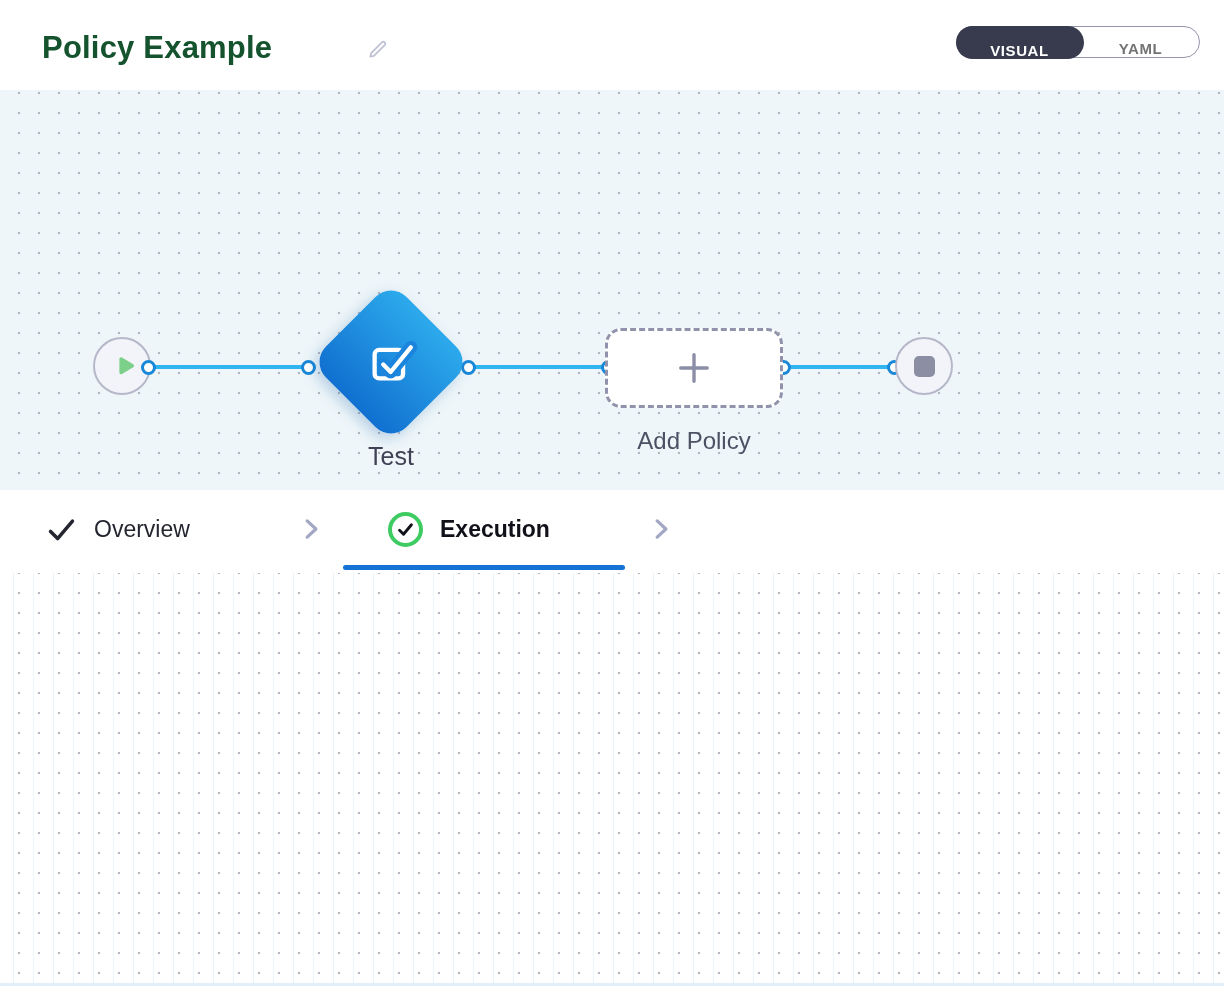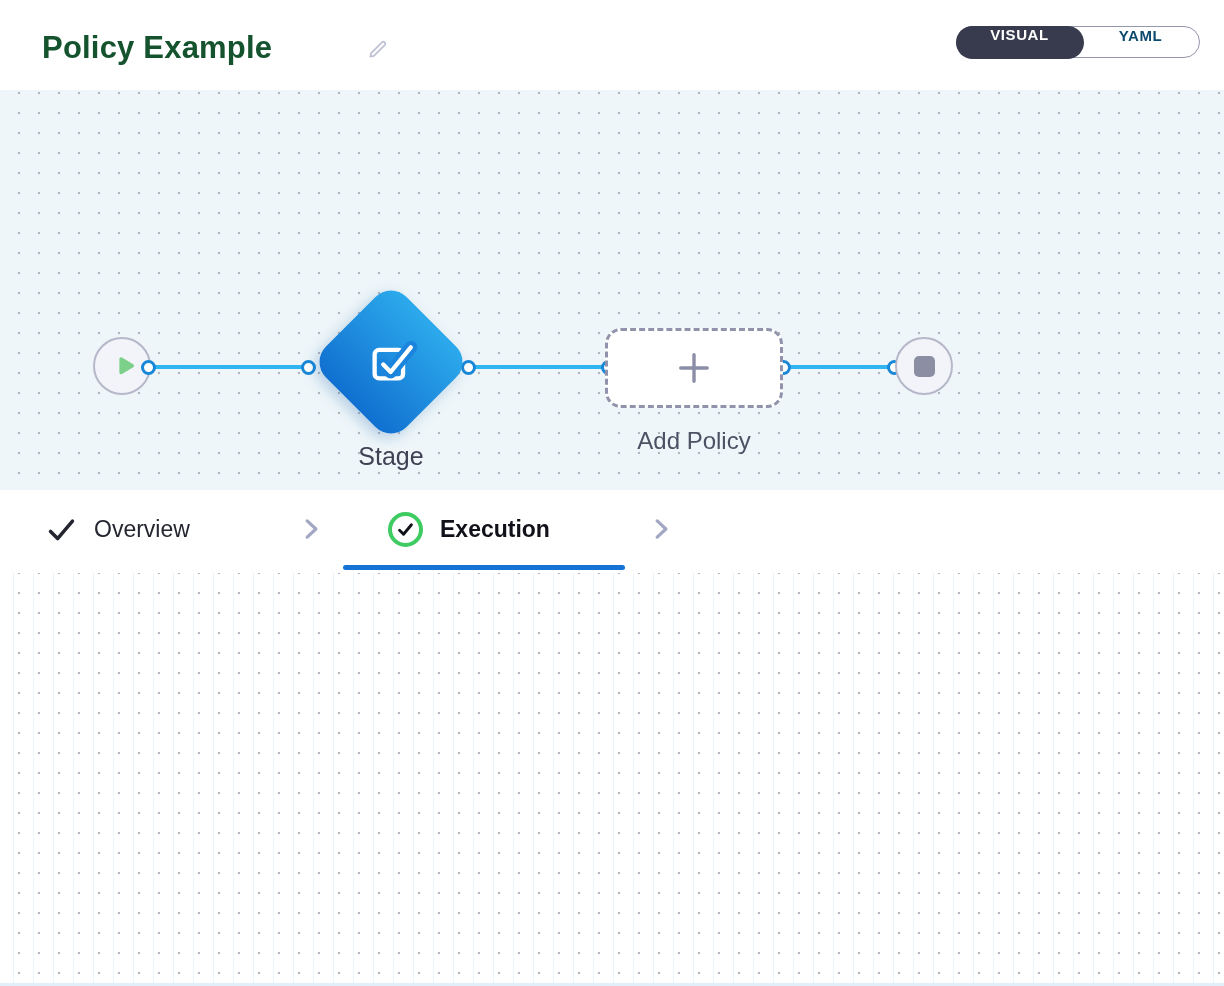--- a/index.html
+++ b/index.html
@@ -7,25 +7,25 @@
               font-family:"Liberation Sans", sans-serif; }
 
   
   .header { position:relative; width:1224px; height:90px; background:#ffffff; }
   .page-title { position:absolute; left:42px; top:30px; font-size:31px; font-weight:700;
                 color:#14532d; letter-spacing:.2px; }
   .edit-pencil { position:absolute; left:366px; top:38px; cursor:pointer; }
   .view-toggle { position:absolute; right:24px; top:26px; width:244px; height:32px;
                  border:1.5px solid #9496ab; border-radius:17px; background:#fff;
                  display:flex; align-items:stretch; }
-  .toggle-seg { flex:1; display:flex; align-items:flex-start; justify-content:center;
+  .toggle-seg { flex:1; display:flex; align-items:flex-end; justify-content:center;
                 font-size:15px; font-weight:700; letter-spacing:.6px; cursor:pointer; }
   .toggle-visual { margin:-1.5px; width:128px; flex:0 0 128px; border-radius:17px;
                    background:#383b4d; color:#ffffff; }
-  .toggle-yaml { color:#0c4a6e; }
+  .toggle-yaml { color:#737373; }
 
   
   .stage-canvas { position:relative; width:1224px; height:400px; background-color:#eef6f9;
     background-image:radial-gradient(circle, #b2b6c0 1.3px, transparent 1.6px);
     background-size:20px 20px; background-position:9px 13px; }
   .step-canvas { position:relative; width:1224px; height:413px; background-color:#ffffff;
     background-image:
       radial-gradient(circle, #b4b8c2 1.3px, transparent 1.6px),
       linear-gradient(to right, #e9f4fb 1.5px, transparent 1.5px);
     background-size:20px 20px, 20px 100%;
@@ -112,21 +112,21 @@
     <div class="diamond-inner">
       <span style="display:flex;">
         <svg width="62" height="62" viewBox="0 0 36 36" fill="none" stroke-linecap="round" stroke-linejoin="round">
           <rect x="8.5" y="11" width="16.5" height="16.5" rx="2.6" stroke="#ffffff" stroke-width="2.5"></rect>
           <polyline points="13.5,19.5 17.8,23.8 29.5,9.5" stroke="#1b85dd" stroke-width="7.5" fill="none"></polyline>
           <polyline points="13.5,19.5 17.8,23.8 29.5,9.5" stroke="#ffffff" stroke-width="2.5" fill="none"></polyline>
         </svg>
       </span>
     </div>
   </div>
-  <div class="node-label" style="left:331px; top:352px; width:120px;">Stage</div>
+  <div class="node-label" style="left:331px; top:352px; width:120px;">Test</div>
 
   <div class="add-box add-stage-box">
     <span style="display:flex;">
       <svg width="36" height="36" viewBox="0 0 34 34" fill="none" stroke="#8b8ea6" stroke-width="3.2" stroke-linecap="round">
         <path d="M17 4.5v25M4.5 17h25"></path>
       </svg>
     </span>
   </div>
   <div class="add-label" style="left:600px; top:337px; width:188px;">Add Policy</div>
 

